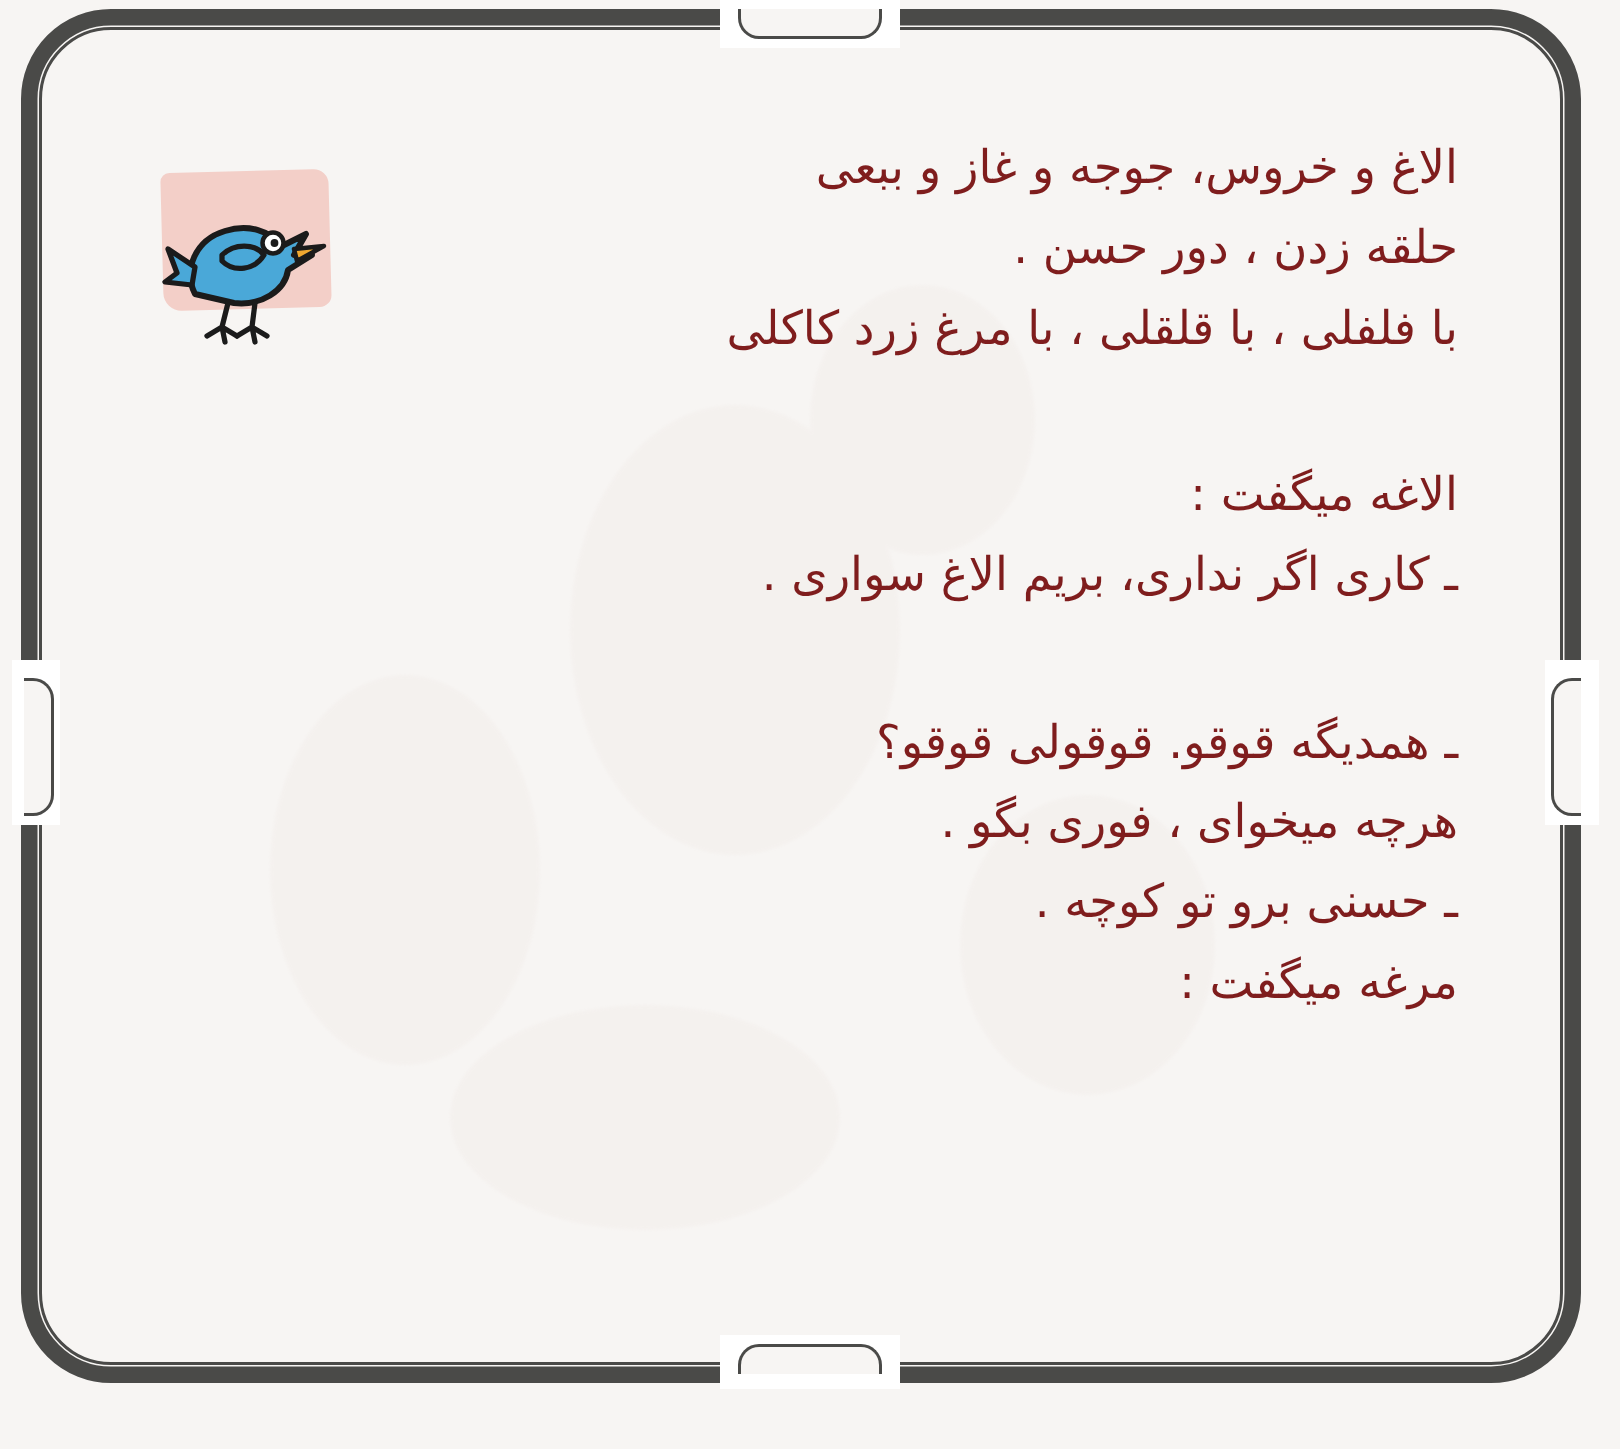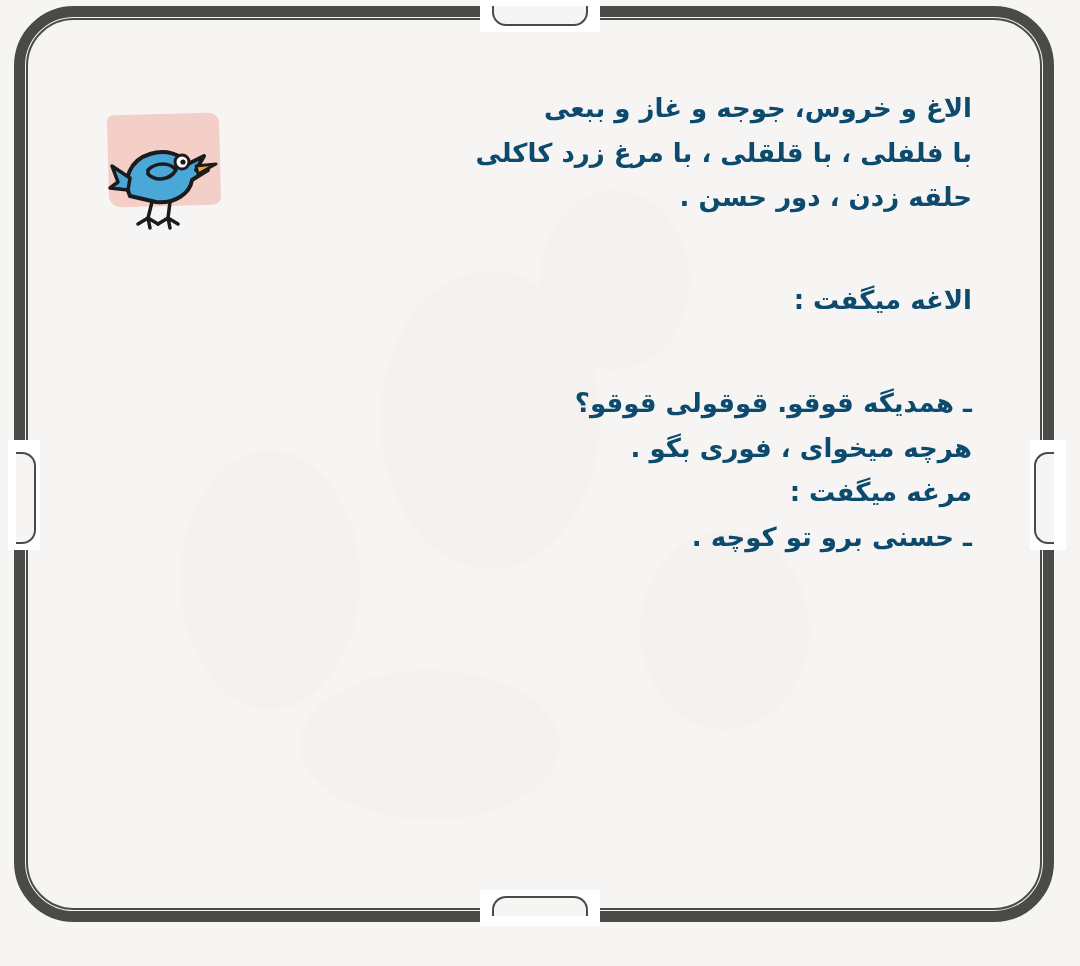--- a/index.html
+++ b/index.html
@@ -114,26 +114,26 @@
     width: 740px;
     text-align: right;
     direction: rtl;
     color: #2c2c2c;
     font-family: "DejaVu Sans", sans-serif;
   }
   .stanza {
     margin-bottom: 34px;
   }
   .line {
-    font-size: 26px;
+    font-size: 31px;
     line-height: 1.72;
     letter-spacing: 0.3px;
     white-space: nowrap;
-    font-weight: 700;
-    color: #0c4a6e;
+    font-weight: 400;
+    color: #7f1d1d;
   }
   .stanza.s1 { margin-bottom: 58px; }
   .stanza.s2 { margin-bottom: 58px; }
   .stanza.s3 { margin-bottom: 0; }
   .line.speaker { }
 </style>
 </head>
 <body>
 
 <div class="page">
@@ -174,29 +174,30 @@
 
       <path d="M52 94 L48 110 M48 110 L38 116 M48 110 L50 120 M48 110 L58 116" fill="none" stroke="#1b1b1b" stroke-width="3.5" stroke-linecap="round"></path>
       <path d="M70 94 L68 110 M68 110 L58 116 M68 110 L70 120 M68 110 L78 116" fill="none" stroke="#1b1b1b" stroke-width="3.5" stroke-linecap="round"></path>
     </svg>
   </div>
 
   <div class="text-col">
 
     <div class="stanza s1">
       <div class="line">الاغ و خروس، جوجه و غاز و ببعی</div>
+      <div class="line">حلقه زدن ، دور حسن .</div>
       <div class="line">با فلفلی ، با قلقلی ، با مرغ زرد کاکلی</div>
-      <div class="line">حلقه زدن ، دور حسن .</div>
     </div>
 
     <div class="stanza s2">
       <div class="line speaker">الاغه میگفت :</div>
+      <div class="line">ـ کاری اگر نداری،  بریم الاغ سواری .</div>
     </div>
 
     <div class="stanza s3">
       <div class="line">ـ همدیگه قوقو. قوقولی قوقو؟</div>
       <div class="line">هرچه میخوای ، فوری بگو .</div>
+      <div class="line">ـ حسنی برو تو کوچه .</div>
       <div class="line speaker">مرغه میگفت :</div>
-      <div class="line">ـ حسنی برو تو کوچه .</div>
     </div>
 
   </div>
 </div>
 
 </body></html>

